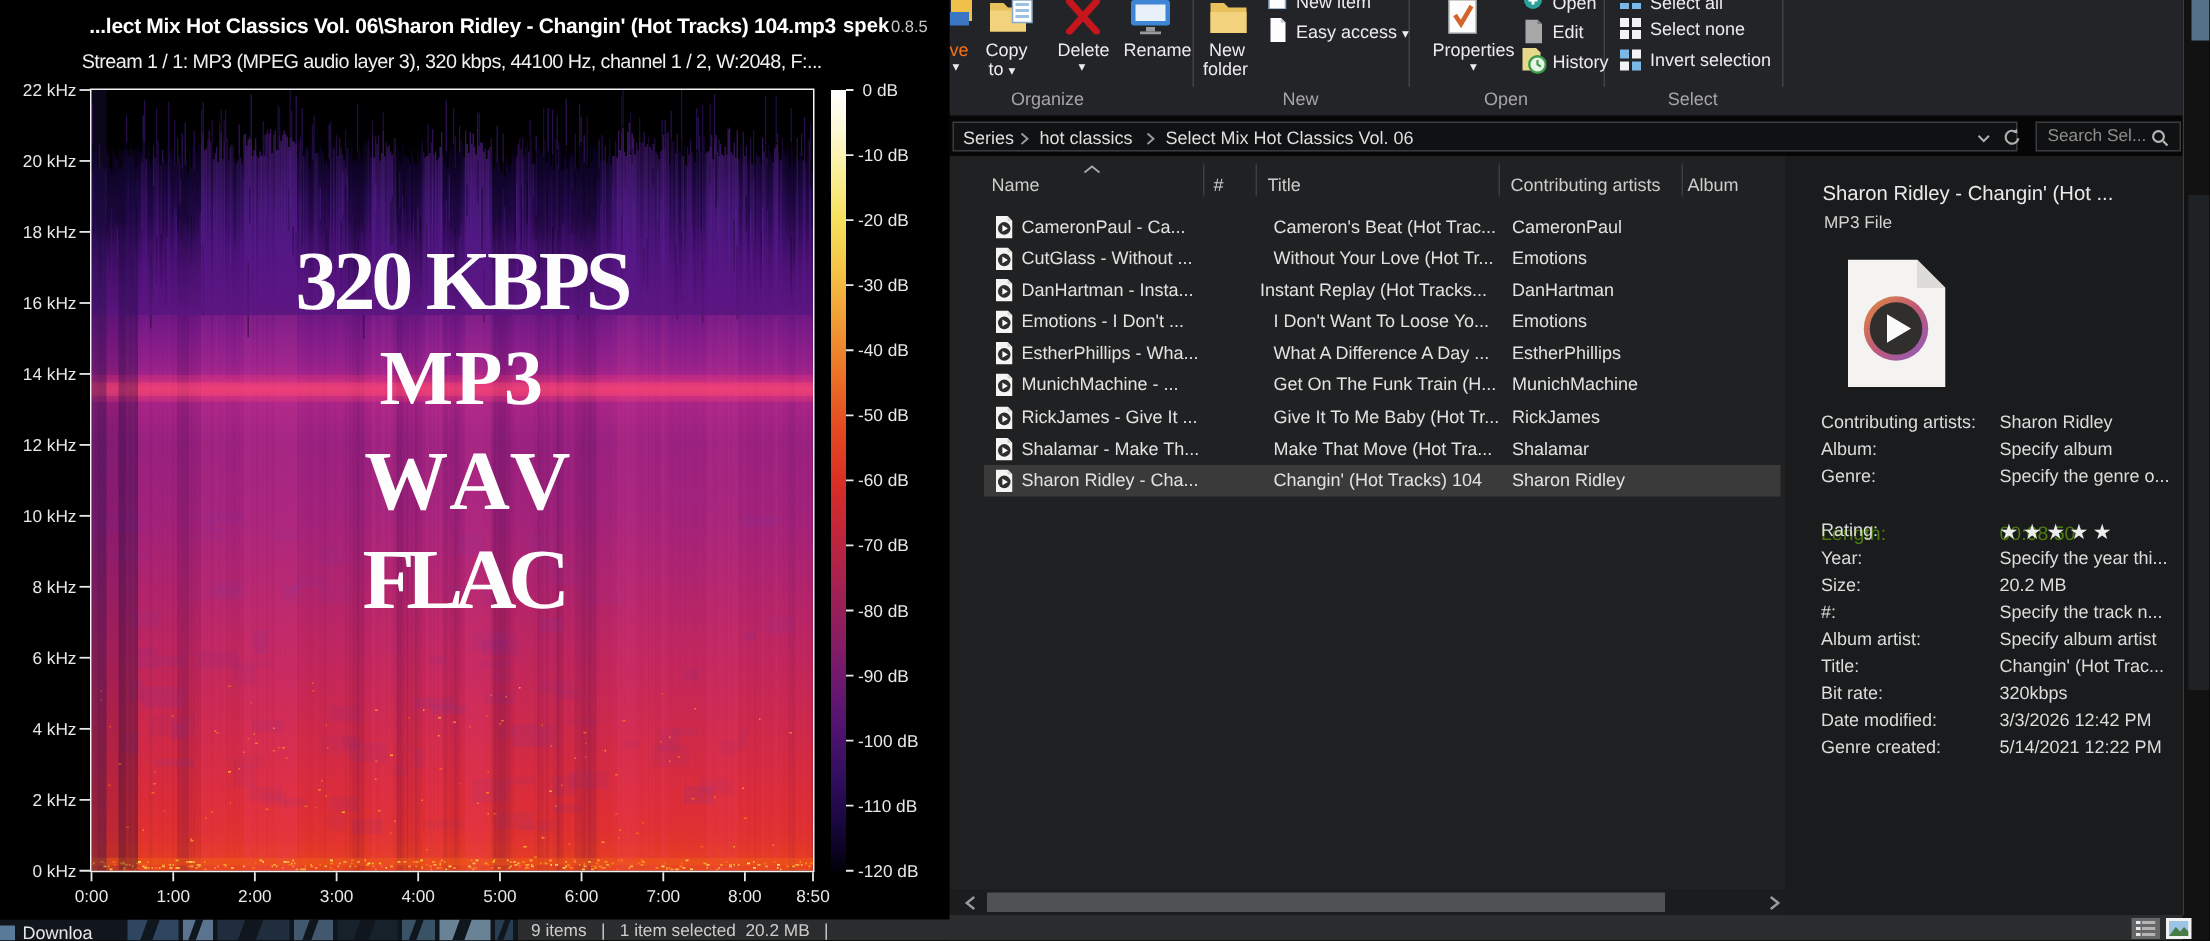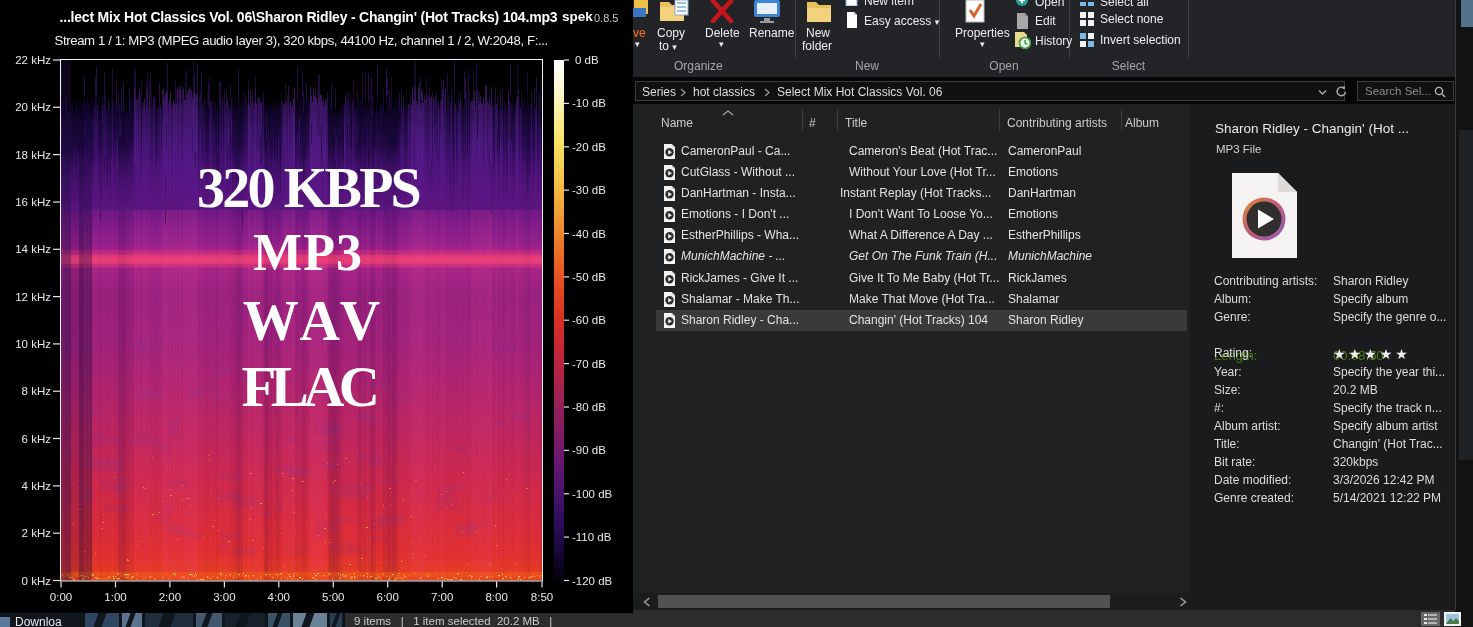--- a/index.html
+++ b/index.html
@@ -220,21 +220,21 @@
 <svg style="position:absolute;left:8px;top:3px" width="11" height="15" viewBox="0 0 11 15">
 <path d="M0 0 H7.7 L11 3.3 V15 H0 Z" fill="#f5f4f2"></path>
 <path d="M7.7 0 L11 3.3 H7.7 Z" fill="#d9d7d4"></path>
 <circle cx="5.5" cy="8.25" r="4.18" fill="#302e2c"></circle>
 <path d="M4.246 6.0764 L7.9244 8.25 L4.246 10.4236 Z" fill="#fdfdfd"></path>
 </svg>
 <span style="position:absolute;left:25px;top:3px;font-size:12px;color:#e2e2e2;white-space:pre">EstherPhillips - Wha...</span>
 <span style="position:absolute;left:193px;top:3px;font-size:12px;color:#e2e2e2;white-space:pre">What A Difference A Day ...</span>
 <span style="position:absolute;left:352px;top:3px;font-size:12px;color:#e2e2e2;white-space:pre">EstherPhillips</span>
 </div>
-<div style="position:absolute;left:656px;top:246px;width:531px;height:21px;font-style:italic;">
+<div style="position:absolute;left:656px;top:246px;width:531px;height:21px;">
 <svg style="position:absolute;left:8px;top:3px" width="11" height="15" viewBox="0 0 11 15">
 <path d="M0 0 H7.7 L11 3.3 V15 H0 Z" fill="#f5f4f2"></path>
 <path d="M7.7 0 L11 3.3 H7.7 Z" fill="#d9d7d4"></path>
 <circle cx="5.5" cy="8.25" r="4.18" fill="#302e2c"></circle>
 <path d="M4.246 6.0764 L7.9244 8.25 L4.246 10.4236 Z" fill="#fdfdfd"></path>
 </svg>
 <span style="position:absolute;left:25px;top:3px;font-size:12px;color:#e2e2e2;white-space:pre">MunichMachine - ...</span>
 <span style="position:absolute;left:193px;top:3px;font-size:12px;color:#e2e2e2;white-space:pre">Get On The Funk Train (H...</span>
 <span style="position:absolute;left:352px;top:3px;font-size:12px;color:#e2e2e2;white-space:pre">MunichMachine</span>
 </div>

